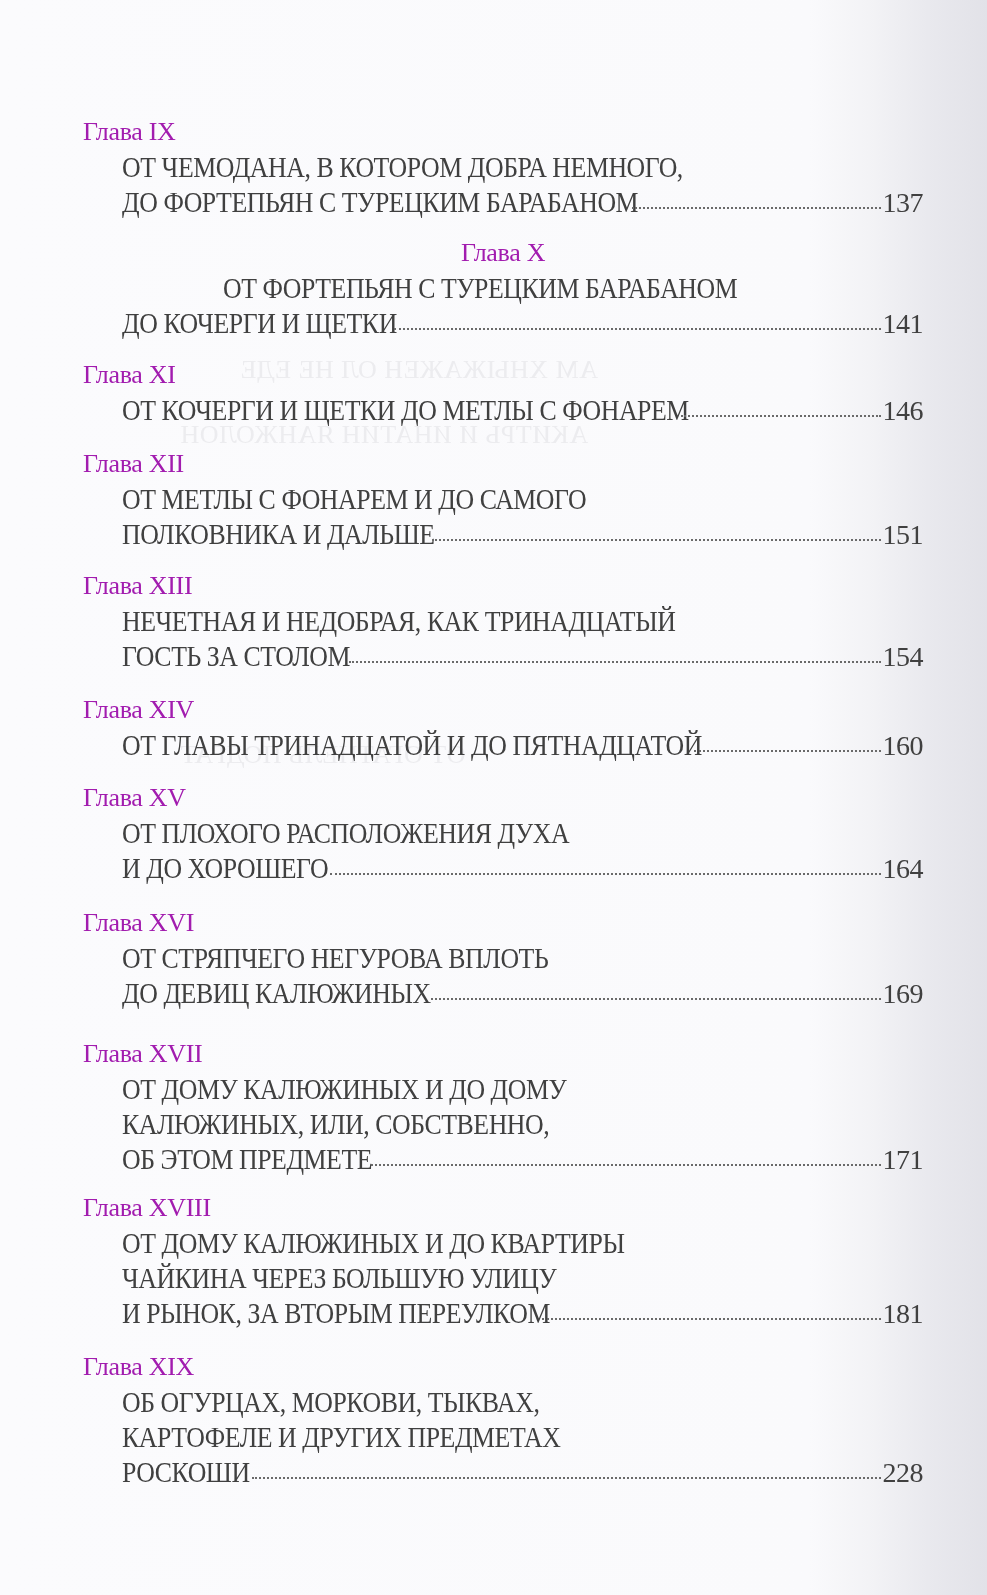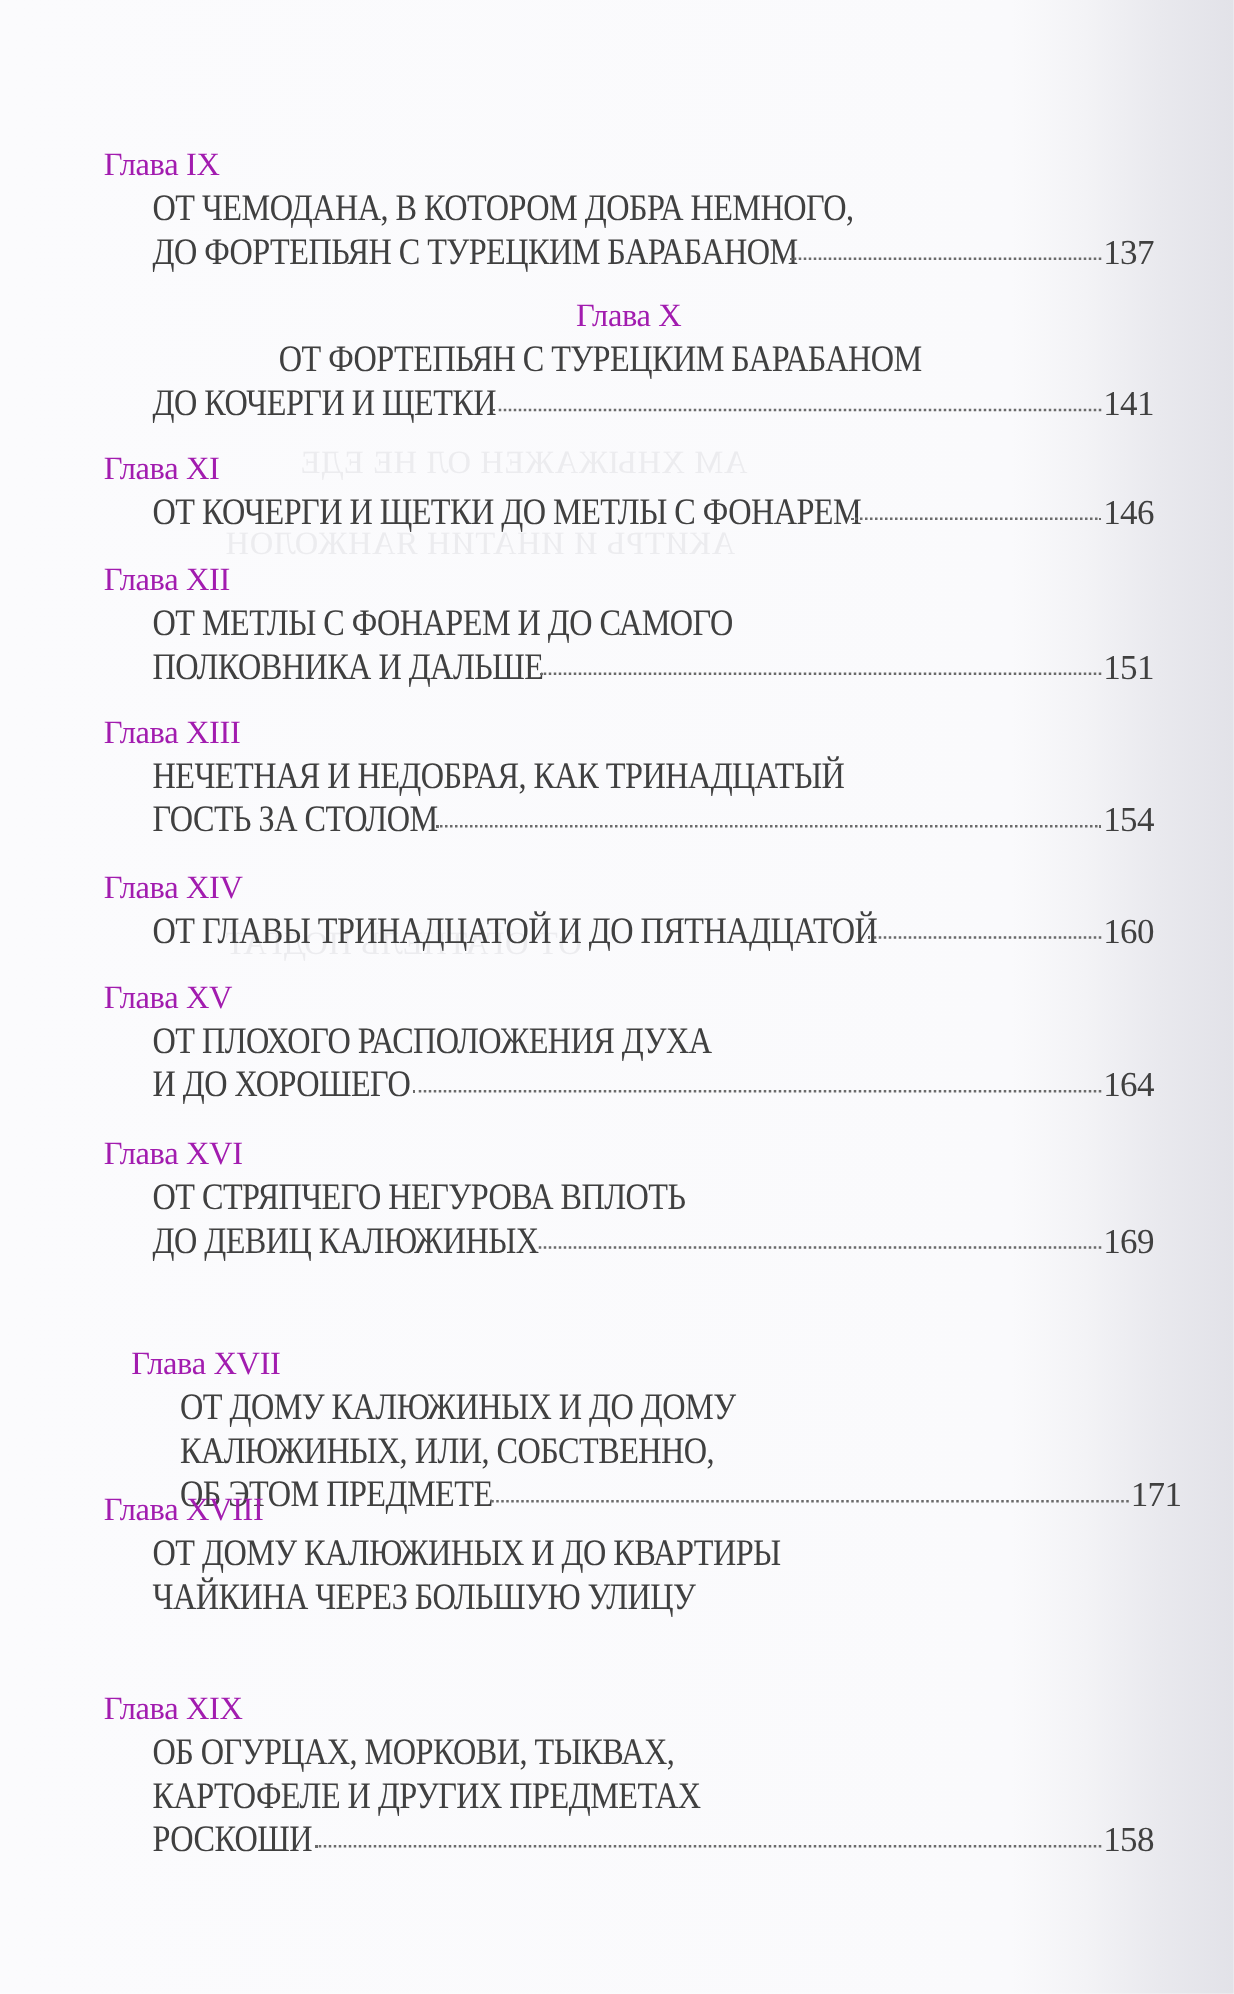--- a/index.html
+++ b/index.html
@@ -139,41 +139,46 @@
   <div class="entry" style="top:906px;">
     <div class="chapter">Глава XVI</div>
     <div class="title-line"><span class="narrow">ОТ СТРЯПЧЕГО НЕГУРОВА ВПЛОТЬ</span></div>
     <div class="title-line last">
       <span class="t narrow" style="margin-right:-52px">ДО ДЕВИЦ КАЛЮЖИНЫХ</span>
       <span class="leader"></span>
       <span class="pageno">169</span>
     </div>
   </div>
 
-  <div class="entry" style="top:1074px;margin-left:22px;">
+  <div class="entry" style="top:1037px;">
     <div class="chapter">Глава XVII</div>
     <div class="title-line"><span class="narrow">ОТ ДОМУ КАЛЮЖИНЫХ И ДО ДОМУ</span></div>
     <div class="title-line"><span class="narrow">КАЛЮЖИНЫХ, ИЛИ, СОБСТВЕННО,</span></div>
     <div class="title-line last">
       <span class="t narrow" style="margin-right:-44px">ОБ ЭТОМ ПРЕДМЕТЕ</span>
       <span class="leader"></span>
       <span class="pageno">171</span>
     </div>
   </div>
 
   <div class="entry" style="top:1191px;">
     <div class="chapter">Глава XVIII</div>
     <div class="title-line"><span class="narrow">ОТ ДОМУ КАЛЮЖИНЫХ И ДО КВАРТИРЫ</span></div>
     <div class="title-line"><span class="narrow">ЧАЙКИНА ЧЕРЕЗ БОЛЬШУЮ УЛИЦУ</span></div>
+    <div class="title-line last">
+      <span class="t narrow" style="margin-right:-80px">И РЫНОК, ЗА ВТОРЫМ ПЕРЕУЛКОМ</span>
+      <span class="leader"></span>
+      <span class="pageno">181</span>
+    </div>
   </div>
 
   <div class="entry" style="top:1350px;">
     <div class="chapter">Глава XIX</div>
     <div class="title-line"><span class="narrow">ОБ ОГУРЦАХ, МОРКОВИ, ТЫКВАХ,</span></div>
     <div class="title-line"><span class="narrow">КАРТОФЕЛЕ И ДРУГИХ ПРЕДМЕТАХ</span></div>
     <div class="title-line last">
       <span class="t narrow" style="margin-right:-20px">РОСКОШИ</span>
       <span class="leader"></span>
-      <span class="pageno">158</span>
+      <span class="pageno">228</span>
     </div>
   </div>
 
 </div>
 
 </body></html>

